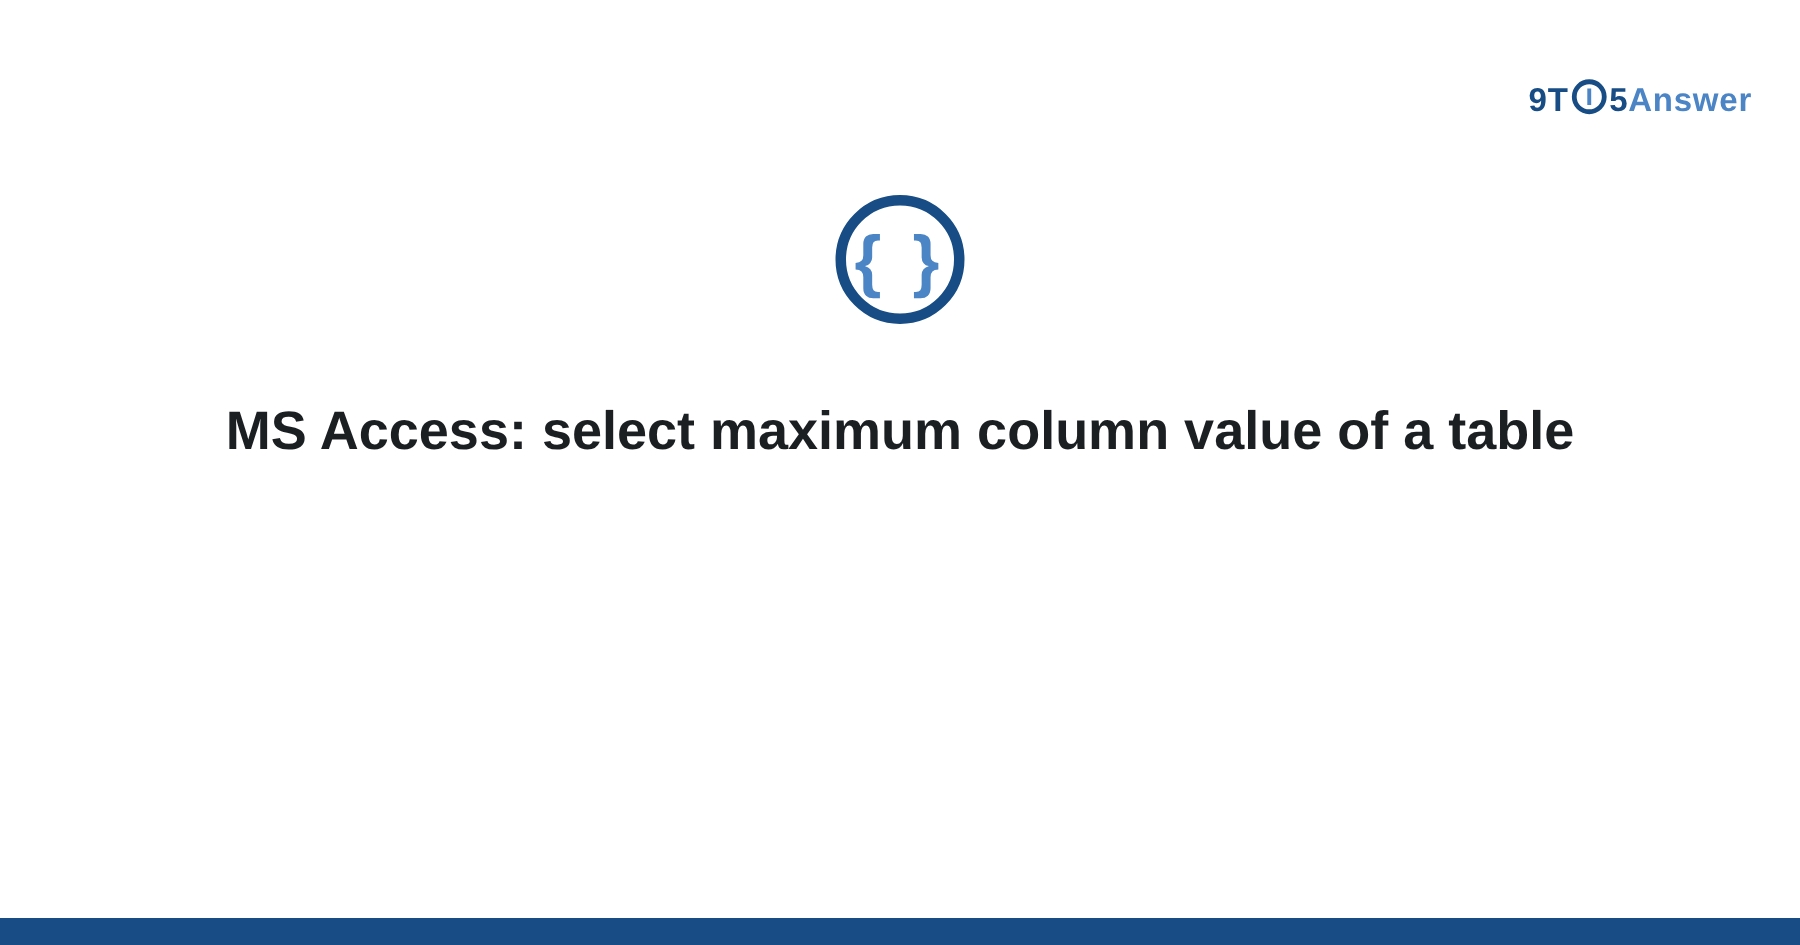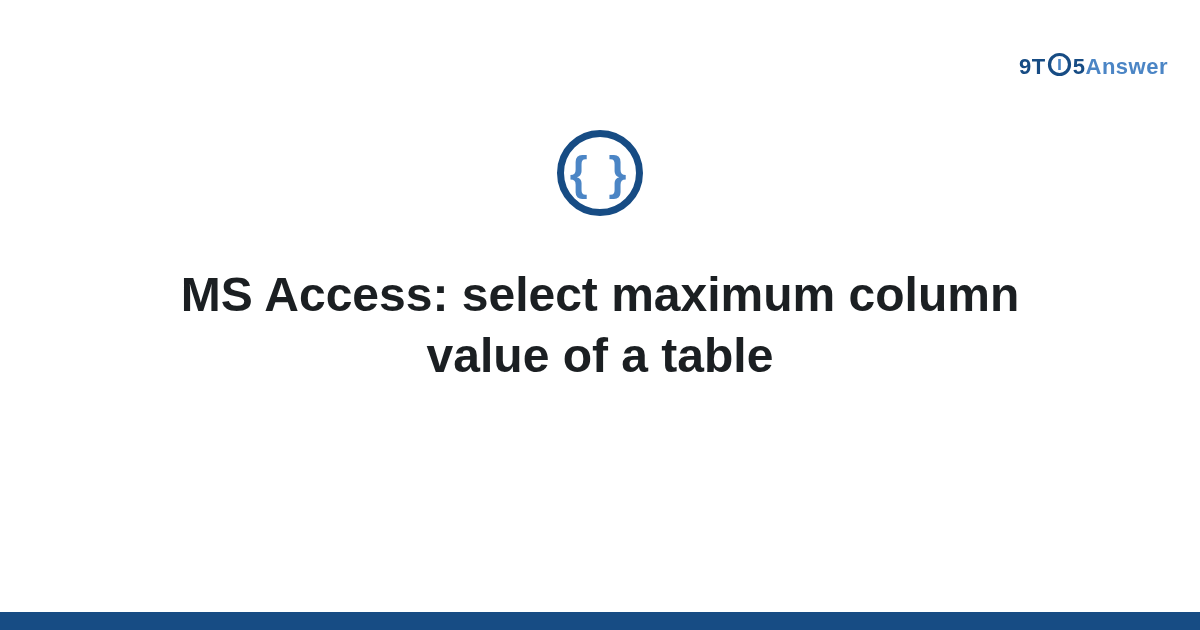--- a/index.html
+++ b/index.html
@@ -54,21 +54,21 @@
     }
     .center-icon .braces {
       font-size: 46px;
       font-weight: bold;
       color: #4b85c5;
       letter-spacing: 4px;
       line-height: 1;
       font-family: Arial, Helvetica, sans-serif;
     }
     .title {
-      font-size: 48px;
+      font-size: 36px;
       font-weight: bold;
       color: #1b1f22;
       text-align: center;
       line-height: 1.28;
       max-width: 900px;
     }
     .footer-bar {
       position: absolute;
       bottom: 0;
       left: 0;

